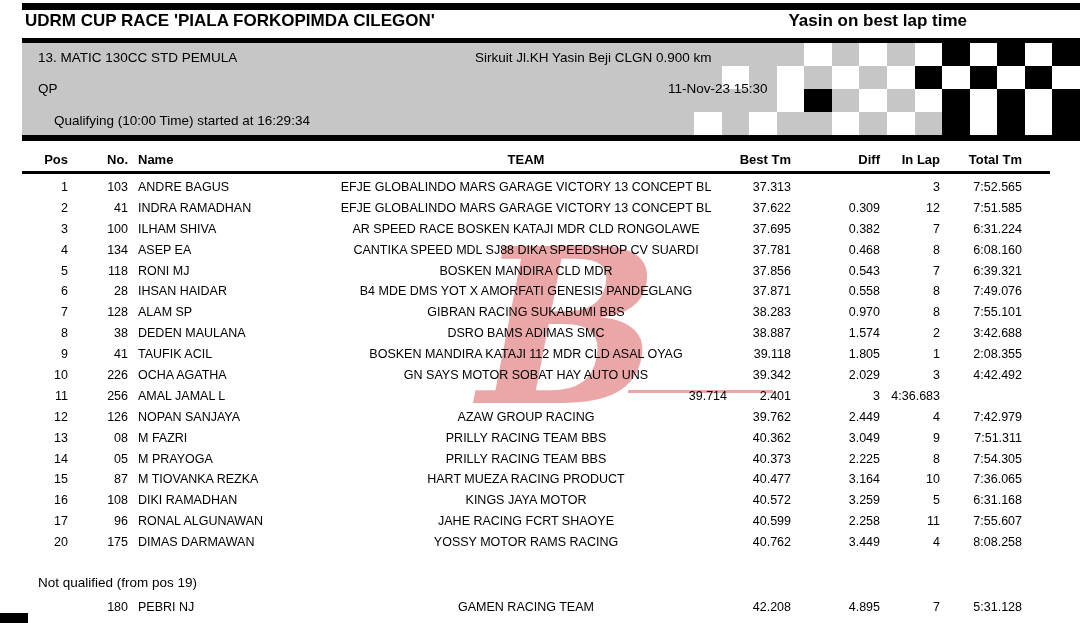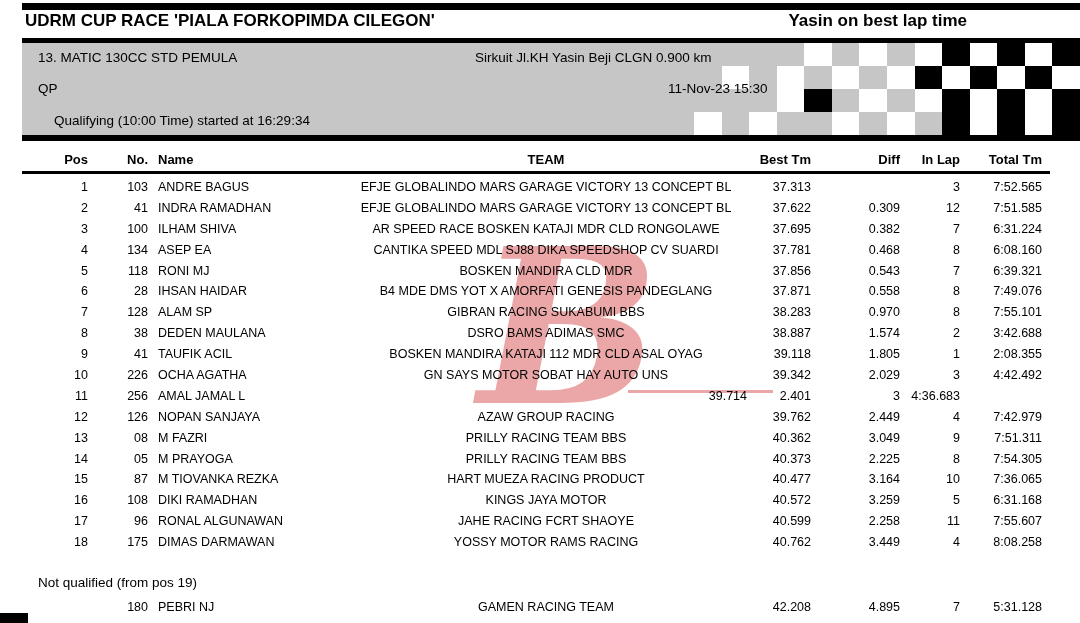--- a/index.html
+++ b/index.html
@@ -22,21 +22,21 @@
   #flag{position:absolute;right:0;top:0;width:386px;height:92px;
         display:grid;grid-template-columns:repeat(14,1fr);grid-template-rows:repeat(4,1fr);}
   #flag .w{background:#fff;} #flag .k{background:#000;} #flag .g{background:transparent;}
   #watermark{position:absolute;left:478px;top:228px;z-index:0;opacity:.42;
              font-family:"DejaVu Serif",serif;font-style:italic;font-weight:bold;
              font-size:215px;line-height:200px;color:#cf2e2e;pointer-events:none;}
   #watermark .underline{position:absolute;left:150px;top:162px;width:145px;height:3px;
              background:#cf2e2e;}
   #results{position:absolute;left:0;top:150px;right:0;z-index:1;}
   .trow{display:grid;grid-template-columns:68px 60px 197px 402px 64px 89px 60px 82px;
-        font-size:12.5px;line-height:20.9px;height:20.9px;white-space:nowrap;padding-left:20px;}
+        font-size:12.5px;line-height:20.9px;height:20.9px;white-space:nowrap;}
   .trow > div{overflow:visible;}
   #head-row{font-weight:bold;font-size:13px;height:20px;line-height:20px;}
   .c-pos,.c-no,.c-best,.c-diff,.c-inlap,.c-total{text-align:right;}
   .c-name{text-align:left;padding-left:10px;}
   .c-team{text-align:center;padding-left:0;}
   #head-divider{position:absolute;left:22px;width:1028px;top:21px;height:3px;background:#000;}
   #rows-wrap{position:absolute;left:0;top:27px;right:0;}
   #nq-label{position:absolute;left:38px;top:425px;font-size:13.5px;}
   #nq-rows{position:absolute;left:0;top:447px;right:0;}
   #bar-corner{left:0;top:613px;width:28px;height:10px;}
@@ -302,21 +302,21 @@
         <div class="c-pos">17</div>
         <div class="c-no">96</div>
         <div class="c-name">RONAL ALGUNAWAN</div>
         <div class="c-team">JAHE RACING FCRT SHAOYE</div>
         <div class="c-best">40.599</div>
         <div class="c-diff">2.258</div>
         <div class="c-inlap">11</div>
         <div class="c-total">7:55.607</div>
       </div>
       <div class="trow">
-        <div class="c-pos">18</div>
+        <div class="c-pos">20</div>
         <div class="c-no">175</div>
         <div class="c-name">DIMAS DARMAWAN</div>
         <div class="c-team">YOSSY MOTOR RAMS RACING</div>
         <div class="c-best">40.762</div>
         <div class="c-diff">3.449</div>
         <div class="c-inlap">4</div>
         <div class="c-total">8:08.258</div>
       </div>
     </div>
   <div id="nq-label">Not qualified (from pos 19)</div>

